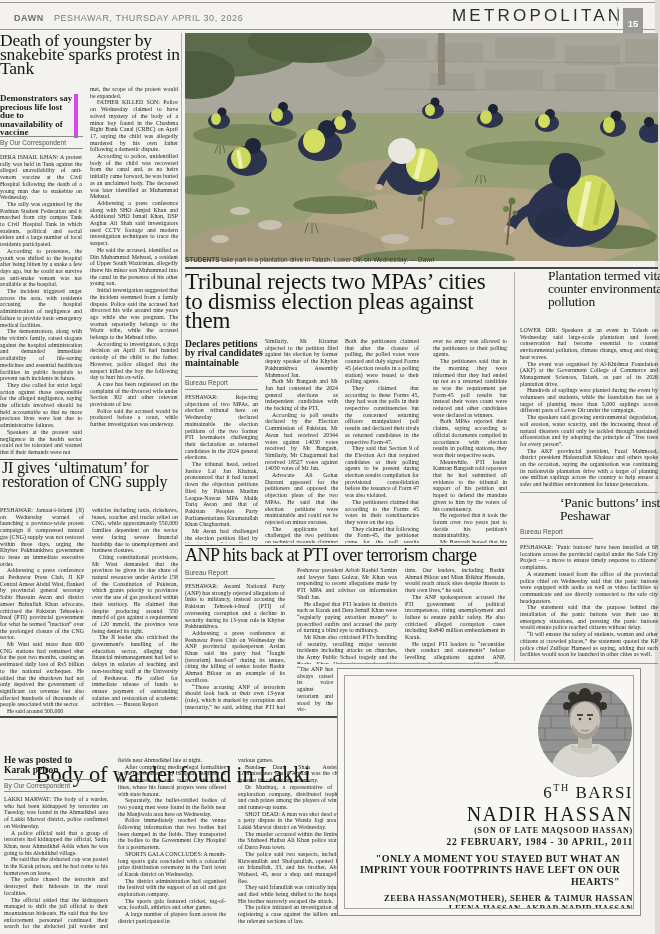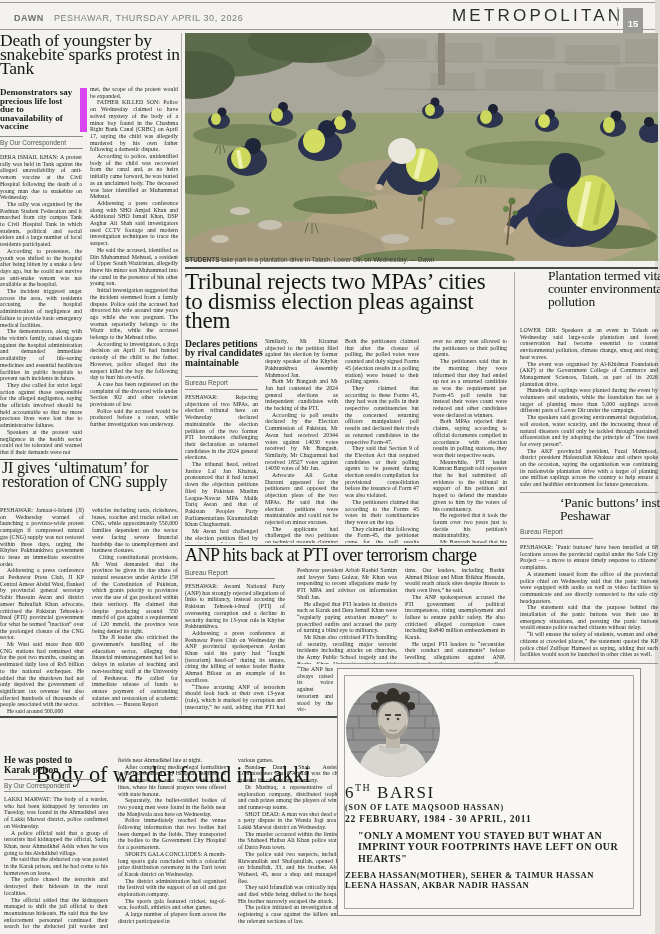--- a/index.html
+++ b/index.html
@@ -22,21 +22,21 @@
   .byrule{background:#8b8a84;height:1px;}
   
   .col{font-size:5.9px;line-height:6.7px;text-align:justify;color:#262622;overflow:hidden;
        -webkit-hyphens:auto;hyphens:auto;}
   .col p{margin:0;text-indent:7px;}
   .col p:first-child{text-indent:0;}
   .caption{font-family:"Liberation Sans",sans-serif;font-size:6.4px;color:#3e3e3a;}
   .caption b{font-weight:bold;}
   
   .mem-outer{background:#f8f7f4;border:1px solid #8d8c87;}
-  .mem-inner{position:absolute;left:6px;top:6px;right:6px;bottom:6px;border:1px solid #a5a49e;text-align:left;overflow:hidden;}
+  .mem-inner{position:absolute;left:6px;top:6px;right:6px;bottom:6px;border:1px solid #a5a49e;text-align:right;overflow:hidden;}
   .mem-title{font-size:17px;letter-spacing:1.5px;color:#1b1b19;}
   .mem-name{font-size:20px;letter-spacing:1.5px;color:#1b1b19;}
   .mem-rel{font-size:8px;font-weight:bold;letter-spacing:.8px;color:#222;}
   .mem-dates{font-size:9.5px;font-weight:bold;letter-spacing:.8px;color:#222;margin-top:2px;}
   .mem-quote{font-size:10px;font-weight:bold;letter-spacing:.4px;color:#1e1e1c;width:262px;margin:6px auto 0;line-height:11.5px;}
   .mem-family{font-size:8.6px;font-weight:bold;letter-spacing:.5px;color:#1e1e1c;line-height:10px;margin-top:6px;}
   .edge-r{position:absolute;right:0;top:0;width:5px;height:100%;background:#dddcd7;}
 </style>
 </head>
 <body>
@@ -50,21 +50,21 @@
   <div class="abs mast-section" style="left:452px;top:6px;">METROPOLITAN</div>
   <div class="abs vrule" style="left:617px;top:7px;height:19px;"></div>
   <div class="abs badge" style="left:623px;top:8px;">15</div>
   <div class="abs hrule" style="left:0;top:29px;width:660px;"></div>
   <div class="edge-r"></div>
 
   <div class="abs vrule" style="left:181px;top:33px;height:682px;"></div>
   <div class="abs vrule" style="left:514px;top:272px;height:389px;"></div>
 
   <div class="abs headline" style="left:0;top:33px;width:180px;font-size:17.5px;line-height:14px;">Death of youngster by snakebite sparks protest in Tank</div>
-  <div class="abs standfirst" style="left:0;top:88px;width:74px;font-size:9px;line-height:8.6px;border-right:7px solid #d946ef;padding-right:6px;height:44px;">Demonstrators say precious life lost due to unavailability of vaccine</div>
+  <div class="abs standfirst" style="left:0;top:94px;width:74px;font-size:9px;line-height:8.6px;border-right:4px solid #d946ef;height:44px;">Demonstrators say precious life lost due to unavailability of vaccine</div>
   <div class="abs byrule" style="left:0;top:136px;width:83px;"></div>
   <div class="abs byline" style="left:0;top:139px;width:83px;">By Our Correspondent</div>
   <div class="abs byrule" style="left:0;top:148px;width:83px;"></div>
   <div class="abs col" style="left:0;top:154px;width:82px;height:303px;">
       <p>DERA ISMAIL KHAN: A protest rally was held in Tank against the alleged unavailability of anti-venom vaccine at the Civil Hospital following the death of a young man due to snakebite on Wednesday.</p>
       <p>The rally was organised by the Pashtun Student Federation and it marched from city campus Tank to Civil Hospital Tank in which students, political and social elders and a large number of local residents participated.</p>
       <p>According to protesters, the youth was shifted to the hospital after being bitten by a snake a few days ago, but he could not survive as anti-snake venom was not available at the hospital.</p>
       <p>The incident triggered anger across the area, with residents accusing the hospital administration of negligence and failure to provide basic emergency medical facilities.</p>
       <p>The demonstrators, along with the victim's family, raised slogans against the hospital administration and demanded immediate availability of life-saving medicines and essential healthcare facilities in public hospitals to prevent such incidents in future.</p>
       <p>They also called for strict legal action against those responsible for the alleged negligence, saying the officials involved should be held accountable so that no more precious lives were lost due to administrative failures.</p>
@@ -381,20 +381,21 @@
           <circle cx="60" cy="15" r="5" fill="#343029"></circle>
             <circle cx="30" cy="24" r="4" fill="#343029"></circle>
           <circle cx="66" cy="24" r="4" fill="#343029"></circle>
           <path d="M 40 33 L 46 33 M 50 33 L 56 33" stroke="#4a443c" stroke-width="2"></path>
           <circle cx="43" cy="37" r="1.3" fill="#443f38"></circle>
             <circle cx="53" cy="37" r="1.3" fill="#443f38"></circle>
           <path d="M 44 48 Q 48 50 52 48" stroke="#8a8378" stroke-width="1.2" fill="none"></path>
         </g>
       </svg>
       <div class="mem-title"><span>6</span><sup style="font-size:10px;">TH</sup><span> BARSI</span></div>
+      <div class="mem-name">NADIR HASSAN</div>
       <div class="mem-rel">(SON OF LATE MAQSOOD HASSAN)</div>
       <div class="mem-dates">22 FEBRUARY, 1984 - 30 APRIL, 2011</div>
       <div class="mem-quote">"ONLY A MOMENT YOU STAYED BUT WHAT AN IMPRINT YOUR FOOTPRINTS HAVE LEFT ON OUR HEARTS"</div>
       <div class="mem-family">
         <div>ZEEBA HASSAN(MOTHER), SEHER &amp; TAIMUR HASSAN</div>
         <div>LEENA HASSAN, AKBAR NADIR HASSAN</div>
 
       </div>
     </div>
   </div>

